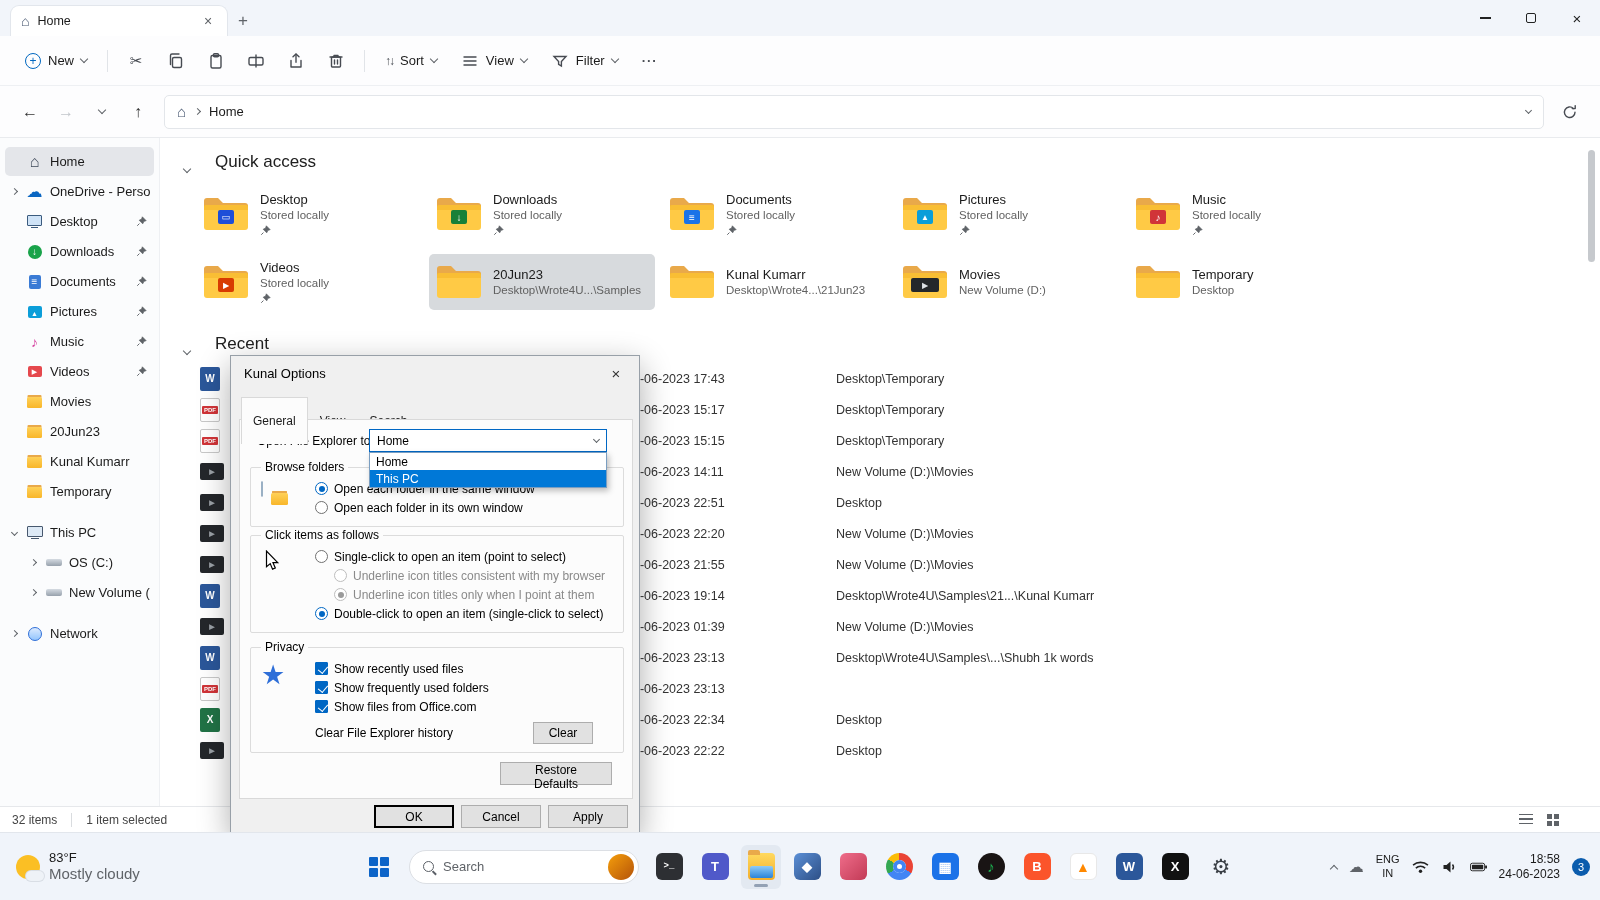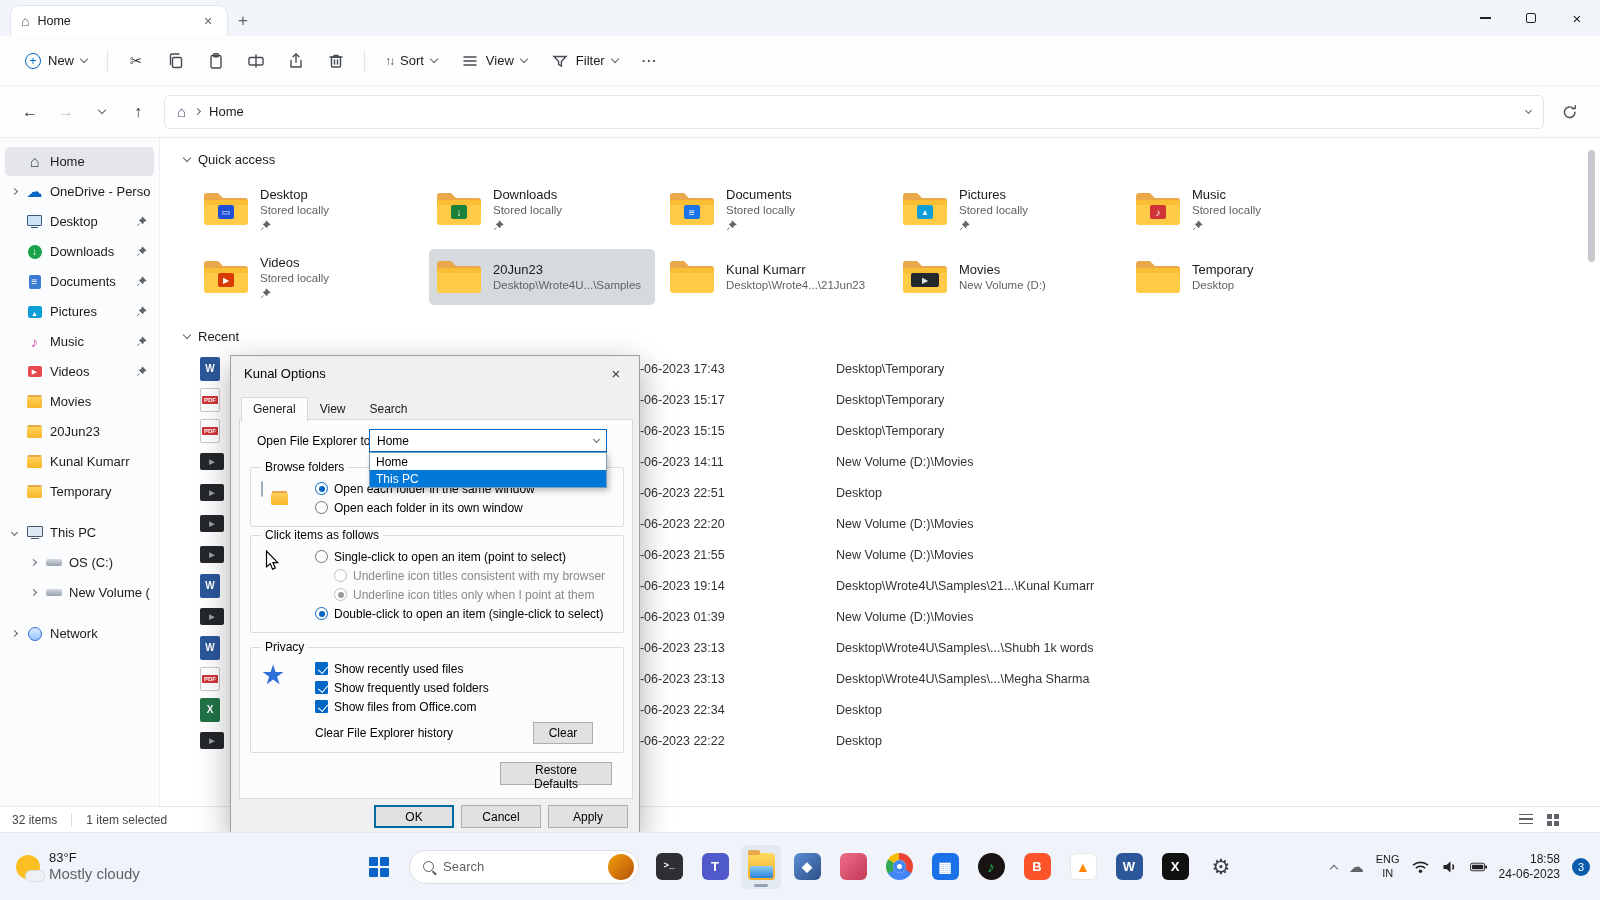--- a/index.html
+++ b/index.html
@@ -88,21 +88,21 @@
   .ic-folder .glyph::before{content:"";width:15px;height:11px;border-radius:1.5px;background:linear-gradient(#ffd158,#f8b62a);
       box-shadow:0 -2.5px 0 -0.5px #e9a94a;margin-top:2px}
   .ic-thispc .glyph::before{content:"";width:14px;height:9px;border:1.6px solid #47586e;border-radius:1px;background:#dde9f5}
   .ic-thispc .glyph::after{content:"";width:8px;height:1.6px;background:#47586e;margin-top:1px}
   .ic-drive .glyph::before{content:"";width:16px;height:7px;border-radius:2px;background:linear-gradient(#d5dbe2,#97a1ac)}
   .ic-network .glyph::before{content:"";width:12px;height:12px;border-radius:50%;border:1.6px solid #2f6fd8;
       background:linear-gradient(#dbeafe,#93c5fd)}
 
   
   .content{position:absolute;left:160px;top:138px;right:0;bottom:94px;background:#fff;overflow:hidden}
-  .sec-head{display:flex;align-items:center;gap:8px;margin:14px 0 0 24px;font-size:13px;color:#202020}
+  .sec-head{display:flex;align-items:flex-end;gap:25px;margin:14px 0 0 24px;font-size:17px;color:#202020}
   .qa-grid{display:grid;grid-template-columns:repeat(5,233px);gap:12px 0;margin:14px 0 0 36px}
   .tile{width:226px;height:56px;display:flex;align-items:center;gap:10px;padding:4px 6px;border-radius:5px}
   .tile.selected{background:#d7dadd}
   .qa-ic{position:relative;width:48px;height:40px;flex:none}
   .qa-ic svg{width:48px;height:38px}
   .em{display:none;position:absolute;left:50%;top:58%;transform:translate(-50%,-50%);width:16px;height:14px;
       border-radius:2px;align-items:center;justify-content:center;font-size:10px;color:#fff}
   .qa-desktop .em{display:flex;background:#1d4ed8}.qa-desktop .em::before{content:"▭";font-size:9px}
   .qa-downloads .em{display:flex;background:#188038}.qa-downloads .em::before{content:"↓"}
   .qa-documents .em{display:flex;background:#1a73e8}.qa-documents .em::before{content:"≡"}
@@ -139,21 +139,21 @@
   .sb-lines{width:14px;height:12px;background:repeating-linear-gradient(to bottom,#5f6368 0 1.5px,transparent 1.5px 4.5px)}
   .sb-grid{width:5px;height:5px;background:#5f6368;box-shadow:7px 0 #5f6368,0 7px #5f6368,7px 7px #5f6368;
            margin:0 8px 7px 0}
 
   
   .dlg{position:absolute;left:230px;top:355px;width:410px;height:478px;background:#f0f0f0;border:1px solid #98a0a8;
        box-shadow:0 10px 30px rgba(0,0,0,.32);z-index:40;font-size:12px;color:#000}
   .dlg-title{height:34px;display:flex;align-items:center;padding:0 6px 0 13px;font-size:13px}
   .dlg-x{margin-left:auto;width:34px;height:26px;display:flex;align-items:center;justify-content:center;font-size:15px;color:#333}
   .dlg-tabs{position:absolute;left:10px;top:41px;display:flex}
-  .dtab{padding:4px 11px;border:1px solid transparent;border-bottom:none;color:#1b1b1b}
+  .dtab{padding:16px 11px;border:1px solid transparent;border-bottom:none;color:#1b1b1b}
   .dtab.active{background:#fcfcfc;border-color:#d9d9d9;position:relative;z-index:2;padding-bottom:6px}
   .dlg-page{position:absolute;left:8px;top:63px;width:394px;height:380px;background:#fcfcfc;border:1px solid #d9d9d9}
   .open-label{position:absolute;left:17px;top:14px}
   .combo{position:absolute;left:129px;top:9px;width:238px;height:23px;background:#fff;border:1px solid #0067c4;
          display:flex;align-items:center;padding:0 7px;gap:6px}
   .combo .chv{margin-left:auto;width:5px;height:5px;transform:rotate(45deg);margin-top:-2px}
   .ddlist{position:absolute;left:129px;top:32px;width:238px;background:#fff;border:1px solid #7a9ec1;
           box-shadow:2px 3px 6px rgba(0,0,0,.25);z-index:6}
   .dditem{height:17px;display:flex;align-items:center;padding:0 6px}
   .dditem.hl{background:#0078d7;color:#fff}
@@ -173,21 +173,21 @@
   .radio.dis.on::after{background:#9a9a9a}
   .cb{width:13px;height:13px;border:1px solid #0067c4;background:#0067c4;border-radius:1px;position:relative;flex:none}
   .cb::after{content:"";position:absolute;left:3.5px;top:0.6px;width:4.5px;height:8px;border:solid #fff;
              border-width:0 1.6px 1.6px 0;transform:rotate(40deg)}
   .clear-row{display:flex;align-items:center;margin-top:6px}
   .btn{height:22px;padding:0 12px;background:#e1e1e1;border:1px solid #adadad;font-family:inherit;font-size:12px;color:#000}
   .btn-clear{margin-left:auto;margin-right:24px;width:60px}
   .btn-restore{position:absolute;right:20px;top:342px;width:112px;height:23px}
   .dlg-buttons{position:absolute;right:11px;top:449px;display:flex;gap:7px}
   .dlg-buttons .btn{width:80px;height:23px}
-  .btn.primary{border:2px solid #0369a1;padding:0 11px}
+  .btn.primary{border:2px solid #000000;padding:0 11px}
   .gi-browse{width:36px;height:30px;background:linear-gradient(#ffffff,#dce6f0);border:1px solid #9ab0c4;position:relative;border-radius:1px}
   .gi-browse::before{content:"";position:absolute;left:0;top:0;right:0;height:5px;background:#7ea4cc}
   .gi-browse::after{content:"";position:absolute;left:9px;top:11px;width:17px;height:12px;border-radius:1.5px;
       background:linear-gradient(#ffd158,#f8b62a);box-shadow:0 -3px 0 -1px #e9a94a}
   .gi-priv{font-size:27px;color:#2f6fd8;line-height:1}
   .cursor-svg{width:22px;height:22px}
 
   
   .taskbar{position:absolute;left:0;right:0;bottom:0;height:68px;background:#f0f4fa;border-top:1px solid #e2e6ec;
            display:flex;align-items:center;z-index:50}
@@ -804,21 +804,20 @@
           <span class="fic fic-word"></span>
           <span class="r-name"></span>
           <span class="r-date">12-06-2023 23:13</span>
           <span class="r-path">Desktop\Wrote4U\Samples\...\Shubh 1k words</span>
         </div>
 
         <div class="r-row">
           <span class="fic fic-pdf"></span>
           <span class="r-name"></span>
           <span class="r-date">12-06-2023 23:13</span>
-          <span class="r-path">Desktop\Wrote4U\Samples\...\Megha Sharma</span>
         </div>
 
         <div class="r-row">
           <span class="fic fic-excel"></span>
           <span class="r-name"></span>
           <span class="r-date">12-06-2023 22:34</span>
           <span class="r-path">Desktop</span>
         </div>
 
         <div class="r-row">

